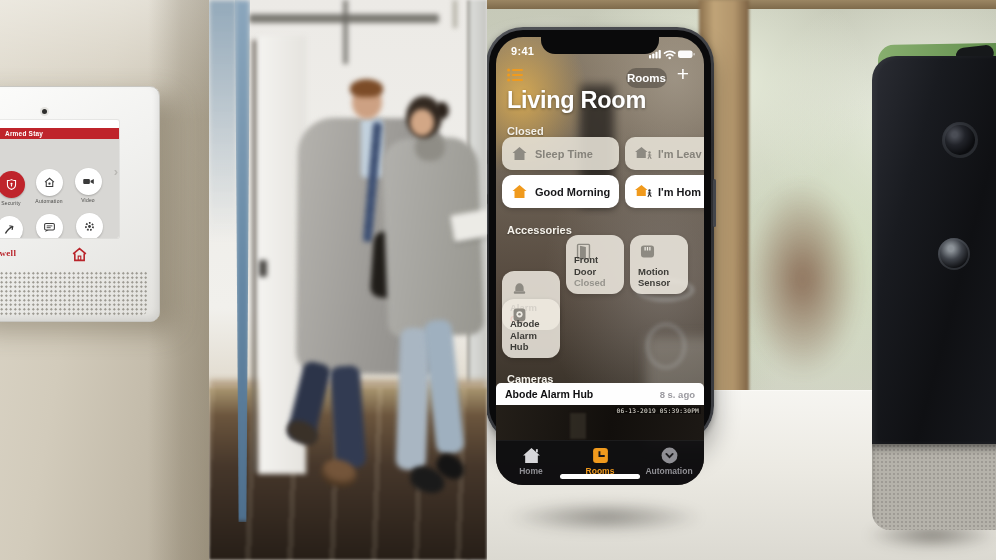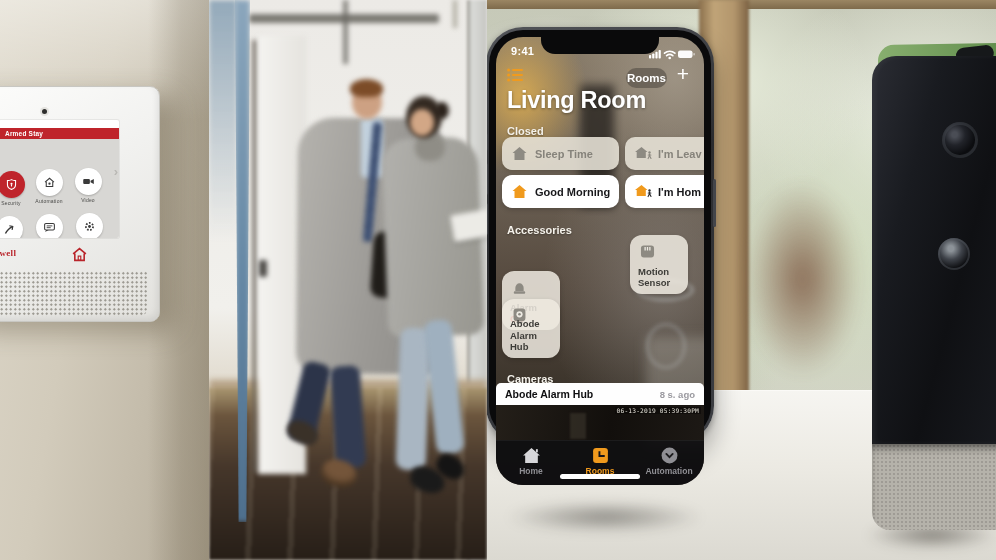--- a/index.html
+++ b/index.html
@@ -448,20 +448,32 @@
             <svg width="19" height="19" viewBox="0 0 16 16" fill="currentColor">
                 <path d="M4.5 11V8.5a3.5 4 0 0 1 7 0V11Z"></path>
                 <rect x="3.2" y="11.2" width="9.6" height="2" rx=".8"></rect>
               </svg>
           </span>
           <div class="acc-text">
             <div>Alarm</div>
             <div class="acc-status red">Off</div>
           </div>
         </div>
+        <div class="acc-tile a2">
+          <span class="acc-icon">
+            <svg width="19" height="19" viewBox="0 0 16 16">
+                <rect x="3" y="2" width="10" height="12" rx=".8" fill="none" stroke="currentColor" stroke-width="1.2"></rect>
+                <path d="M5 3.2 10 4.2v9.8H5Z" fill="currentColor"></path>
+              </svg>
+          </span>
+          <div class="acc-text">
+            <div>Front Door</div>
+            <div class="acc-status gray">Closed</div>
+          </div>
+        </div>
         <div class="acc-tile a3">
           <span class="acc-icon">
             <svg width="19" height="19" viewBox="0 0 16 16">
                 <rect x="2.5" y="3" width="11" height="10" rx="2.4" fill="currentColor"></rect>
                 <g stroke="#edeae2" stroke-width="1.1">
                   <path d="M6 4.2v3M8 4.2v3M10 4.2v3"></path>
                 </g>
               </svg>
           </span>
           <div class="acc-text">

